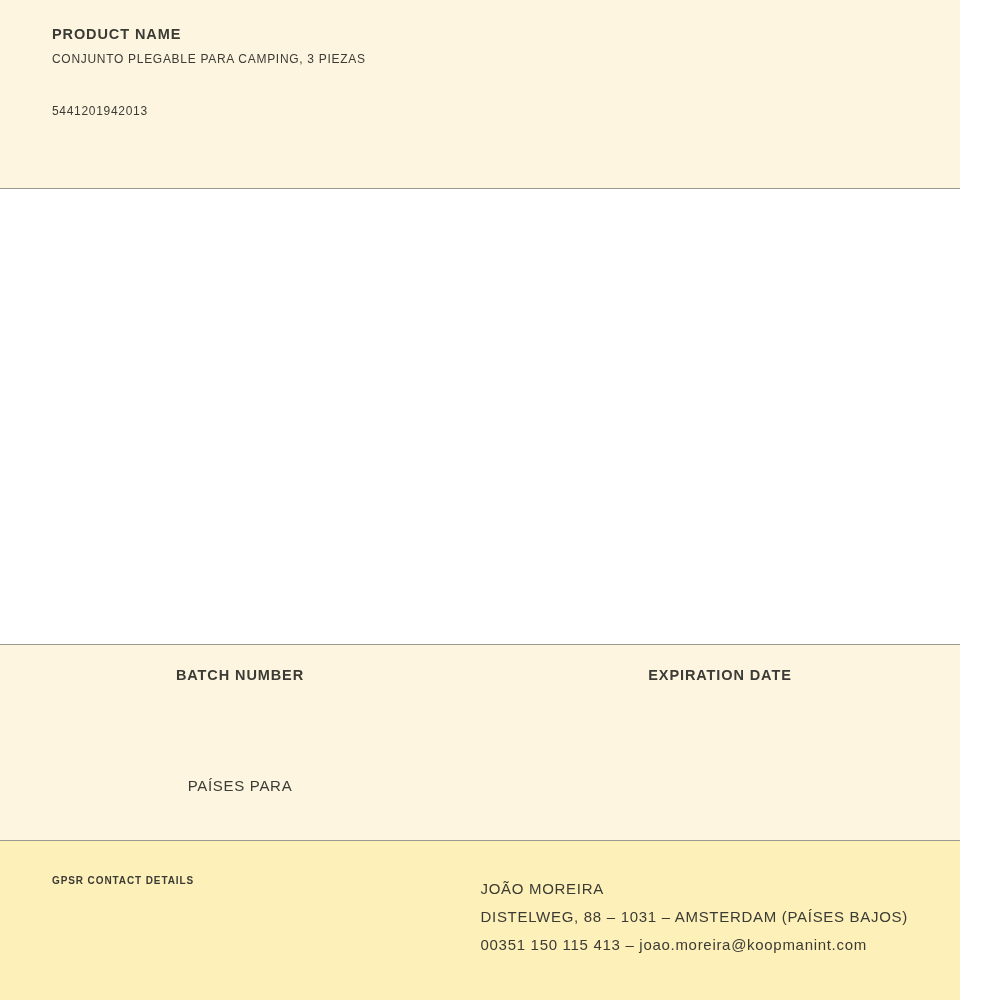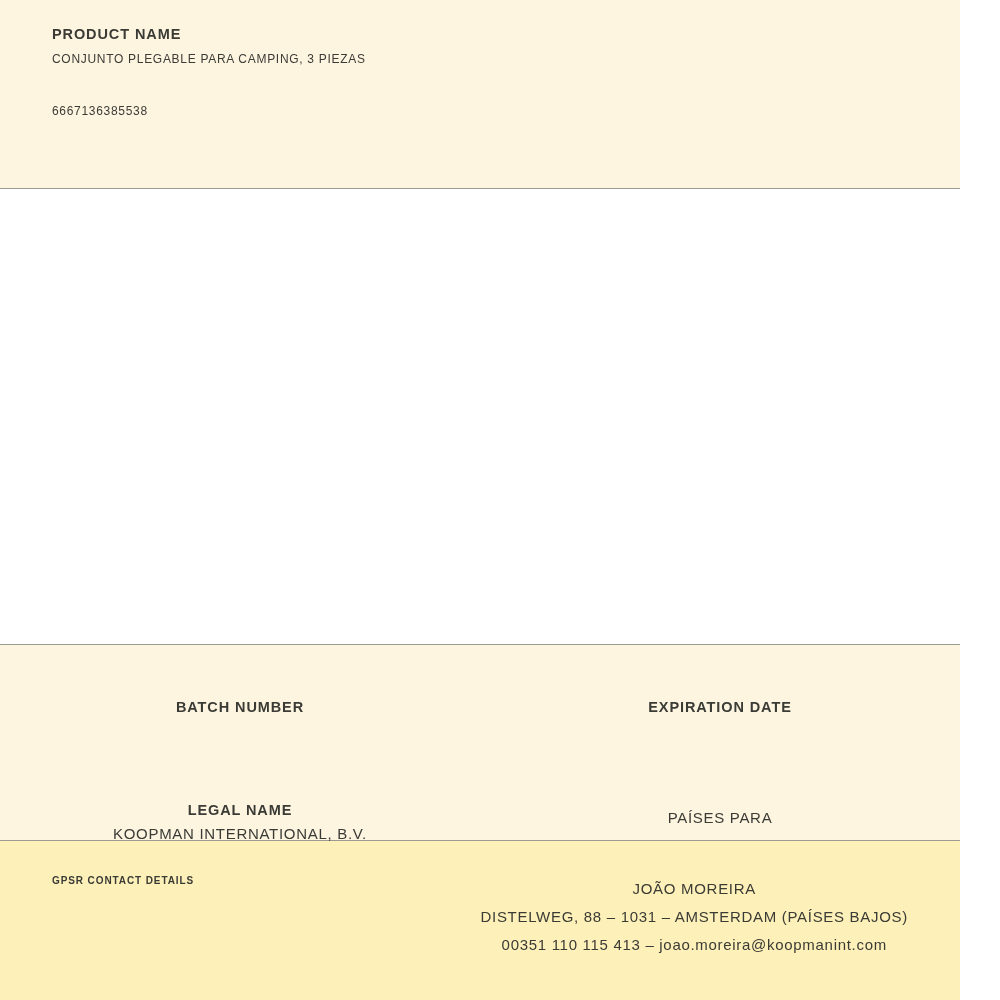--- a/index.html
+++ b/index.html
@@ -67,21 +67,20 @@
     background: #fdf5e0;
     border-bottom: 1px solid #9a9a92;
     box-sizing: border-box;
     height: 196px;
     padding-top: 22px;
   }
 
   .detail-row {
     display: flex;
     width: 100%;
-    margin-top: 32px;
   }
 
   .detail-cell {
     width: 50%;
     text-align: center;
     box-sizing: border-box;
   }
 
   .detail-label {
     font-size: 14.5px;
@@ -118,21 +117,21 @@
   .footer-title {
     font-size: 10px;
     font-weight: 700;
     letter-spacing: 0.9px;
     color: #3b3b36;
     text-transform: uppercase;
     white-space: nowrap;
   }
 
   .footer-lines {
-    text-align: center;
+    text-align: left;
     font-size: 15px;
     letter-spacing: 0.7px;
     color: #3b3b36;
     line-height: 28px;
   }
 
   .footer-lines div {
     white-space: nowrap;
   }
 </style>
@@ -140,50 +139,46 @@
 <body>
 
 <div class="page">
 
   <div class="top-block">
     <div class="field-group">
       <p class="field-label">PRODUCT NAME</p>
       <p class="field-value">CONJUNTO PLEGABLE PARA CAMPING, 3 PIEZAS</p>
     </div>
     <div class="field-group">
-      <p class="field-value">6667136385538</p>
+      <p class="field-value">5441201942013</p>
     </div>
   </div>
 
   <div class="media-area"></div>
 
   <div class="detail-block">
     <div class="detail-row first">
       <div class="detail-cell">
         <p class="detail-label">BATCH NUMBER</p>
         <p class="detail-value"></p>
       </div>
       <div class="detail-cell">
         <p class="detail-label">EXPIRATION DATE</p>
         <p class="detail-value"></p>
       </div>
     </div>
     <div class="detail-row second">
       <div class="detail-cell">
-        <p class="detail-label">LEGAL NAME</p>
-        <p class="detail-value">KOOPMAN INTERNATIONAL, B.V.</p>
-      </div>
-      <div class="detail-cell">
         <p class="detail-value">PAÍSES PARA</p>
       </div>
     </div>
   </div>
 
   <div class="footer">
     <div class="footer-title">GPSR CONTACT DETAILS</div>
     <div class="footer-lines">
       <div>JOÃO MOREIRA</div>
       <div>DISTELWEG, 88 – 1031 – AMSTERDAM (PAÍSES BAJOS)</div>
-      <div>00351 110 115 413 – joao.moreira@koopmanint.com</div>
+      <div>00351 150 115 413 – joao.moreira@koopmanint.com</div>
     </div>
   </div>
 
 </div>
 
 </body></html>

